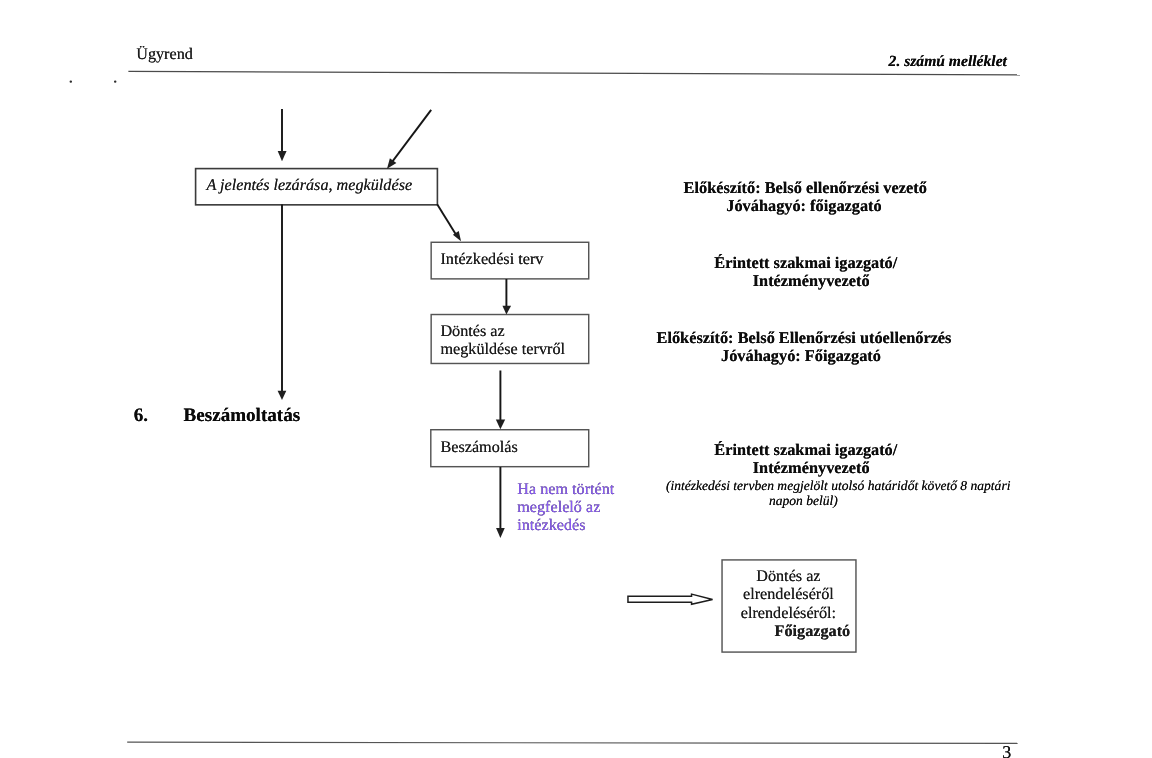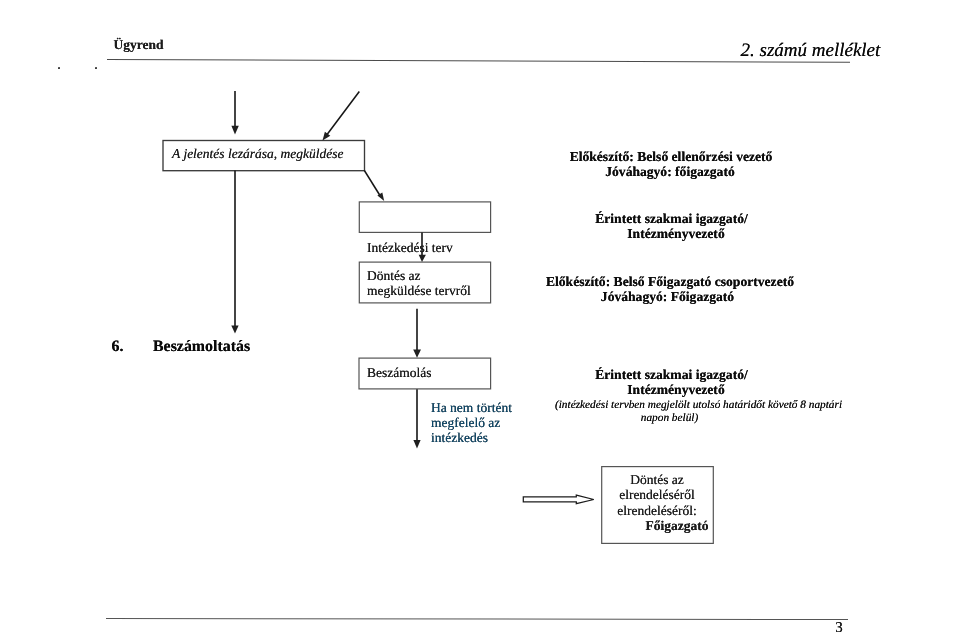--- a/index.html
+++ b/index.html
@@ -7,39 +7,39 @@
        font-family:"Liberation Serif", serif;color:#1a1a1a;
        -webkit-font-smoothing:antialiased;text-rendering:geometricPrecision;}
   #page{position:relative;width:960px;height:632px;filter:blur(0.28px);}
   .abs{position:absolute;}
   .nosel{white-space:nowrap;}
   .bold{font-weight:bold;margin-left:40px;}
   .ital{font-style:italic;}
 
   
   .hdr-left{left:113.5px;top:38px;font-size:13.5px;line-height:14px;color:#1c1c1c;
-            text-shadow:0 0 0.35px rgba(20,20,20,0.85);font-weight:bold;}
-  .hdr-right{left:740.5px;top:44px;font-size:19px;line-height:14px;font-weight:normal;font-style:italic;color:#090909;text-shadow:0 0 0.35px rgba(8,8,8,0.9);}
+            text-shadow:0 0 0.35px rgba(20,20,20,0.85);}
+  .hdr-right{left:740.5px;top:44px;font-size:13px;line-height:14px;font-weight:bold;font-style:italic;color:#090909;text-shadow:0 0 0.35px rgba(8,8,8,0.9);}
   .hdr-rule{left:106.5px;top:59px;width:743px;height:1.25px;background:#4b4b4b;
             transform-origin:0 0;transform:rotate(0.22deg);}
   .speck{width:2.2px;height:2.2px;background:#2e2e2e;border-radius:40%;}
   .speck1{left:57.8px;top:66.5px;}
   .speck2{left:94.8px;top:67px;}
 
   
   .bx{font-size:13.5px;color:#1c1c1c;line-height:16px;text-shadow:0 0 0.4px rgba(15,15,15,0.9);}
   .b1{left:172px;top:146px;font-style:italic;}
-  .b2{left:367px;top:208px;margin-top:32px;}
+  .b2{left:367px;top:208px;}
   .b3{left:367px;top:267.5px;line-height:15.7px;display:flex;flex-direction:column;}
   .b4{left:367px;top:364.5px;}
   .b5{left:601px;top:471.5px;width:112px;display:flex;flex-direction:column;align-items:center;
       font-size:13.5px;line-height:15.5px;}
 
   
-  .sidenote{left:431px;top:399.5px;font-size:13.5px;line-height:15.4px;color:#0c4a6e;text-shadow:0 0 0.4px rgba(15,15,15,0.9);display:flex;flex-direction:column;}
+  .sidenote{left:431px;top:399.5px;font-size:13.5px;line-height:15.4px;color:#8b5cf6;text-shadow:0 0 0.4px rgba(15,15,15,0.9);display:flex;flex-direction:column;}
 
   
   .sec-num{left:111.5px;top:338px;font-size:15.9px;line-height:17px;font-weight:bold;color:#0a0a0a;text-shadow:0 0 0.35px rgba(8,8,8,0.9);}
   .sec-title{left:153px;top:338px;font-size:15.9px;line-height:17px;font-weight:bold;color:#0a0a0a;text-shadow:0 0 0.35px rgba(8,8,8,0.9);}
 
   
   .anno{text-align:center;font-size:13.6px;font-weight:bold;line-height:15.6px;color:#0c0c0c;
         text-shadow:0 0 0.35px rgba(8,8,8,0.9);}
   .a1{left:521px;top:148.8px;width:300px;}
   .a2{left:521.5px;top:210.8px;width:300px;}
@@ -141,21 +141,21 @@
 
   <div class="abs anno a1">
     <div class="nosel">Előkészítő: Belső ellenőrzési vezető</div>
     <div class="nosel">Jóváhagyó: főigazgató</div>
   </div>
   <div class="abs anno a2">
     <div class="nosel">Érintett szakmai igazgató/</div>
     <div class="nosel">Intézményvezető</div>
   </div>
   <div class="abs anno a3">
-    <div class="nosel">Előkészítő: Belső Főigazgató csoportvezető</div>
+    <div class="nosel">Előkészítő: Belső Ellenőrzési utóellenőrzés</div>
     <div class="nosel">Jóváhagyó: Főigazgató</div>
   </div>
   <div class="abs anno a4">
     <div class="nosel">Érintett szakmai igazgató/</div>
     <div class="nosel">Intézményvezető</div>
     <div class="nosel ital i1">(intézkedési tervben megjelölt utolsó határidőt követő 8 naptári</div>
     <div class="nosel ital i2">napon belül)</div>
   </div>
 
   <div class="abs ftr-rule"></div>

